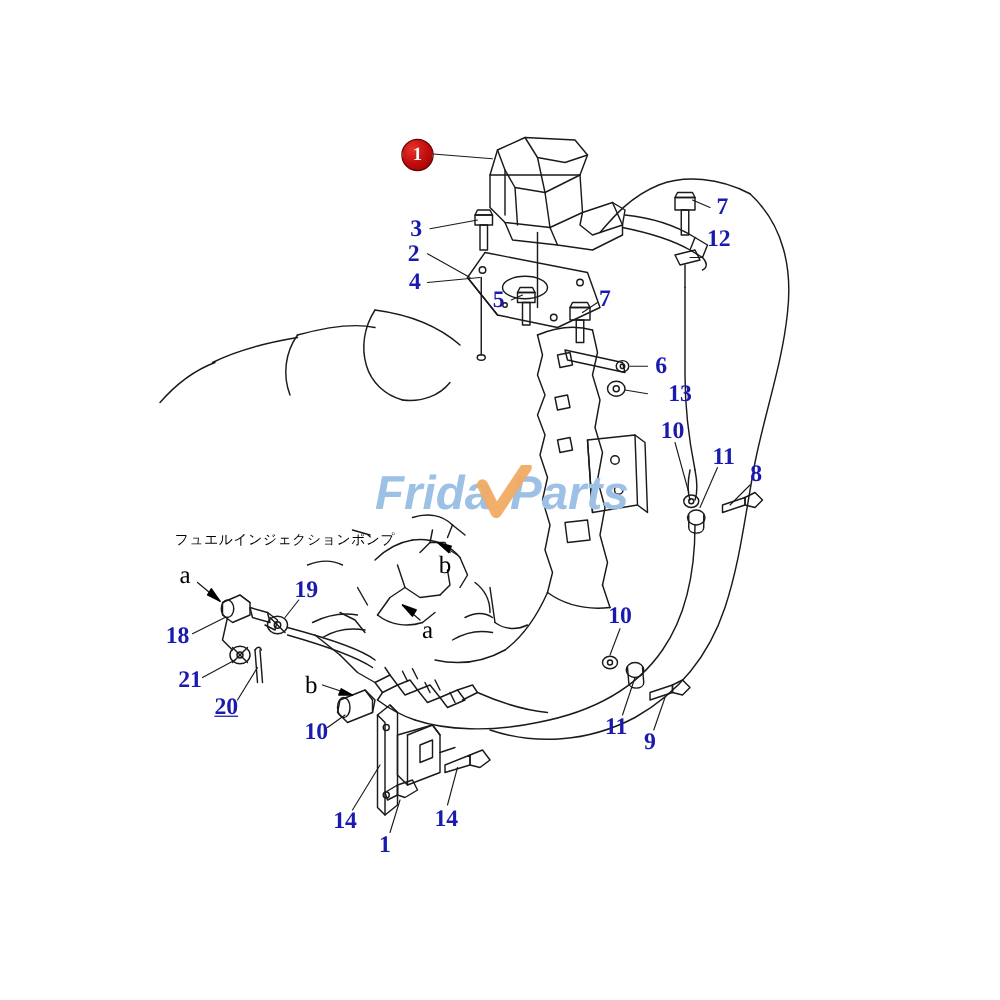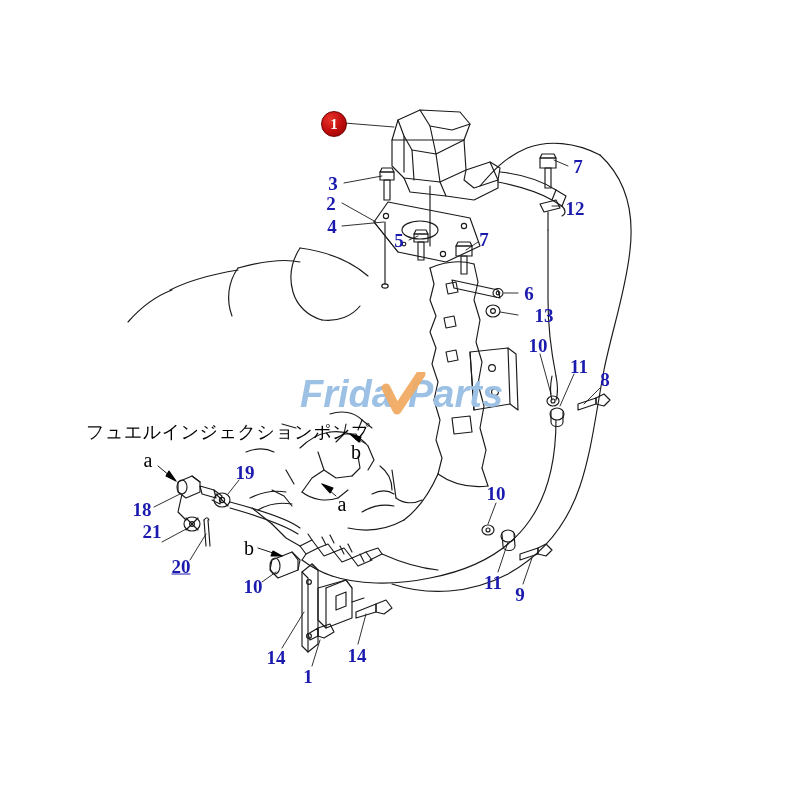--- a/index.html
+++ b/index.html
@@ -7,21 +7,21 @@
        font-family:"Liberation Serif",serif;}
   #stage{position:relative;width:800px;height:800px;background:#fff;}
   #art{position:absolute;left:0;top:0;width:800px;height:800px;}
   .lbl{position:absolute;color:#1a1aae;font-family:"Liberation Serif",serif;
        font-weight:bold;font-size:19px;line-height:1;white-space:nowrap;
        transform:translate(-50%,-50%);}
   .mk{position:absolute;color:#000;font-family:"Liberation Serif",serif;
       font-style:normal;font-size:20px;line-height:1;white-space:nowrap;
       transform:translate(-50%,-50%);}
   .cap{position:absolute;color:#000;white-space:nowrap;transform:translate(-50%,-50%);}
-  .cap.jp{font-family:"DejaVu Sans",sans-serif;font-size:18px;letter-spacing:.5px;}
+  .cap.jp{font-family:"DejaVu Sans",sans-serif;font-size:11px;letter-spacing:.5px;}
   .cap.en{font-family:"DejaVu Sans Mono","Liberation Mono",monospace;font-size:13px;letter-spacing:1.2px;}
   .badge{position:absolute;width:26px;height:26px;border-radius:50%;
          background:radial-gradient(circle at 34% 30%, #e8322a 0%, #c00d0d 52%, #8e0202 100%);
          border:1px solid #6d0000;box-sizing:border-box;
          transform:translate(-50%,-50%);
          display:flex;align-items:center;justify-content:center;
          color:#fff;font-family:"Liberation Serif",serif;font-weight:bold;font-size:15px;}
   #wm{position:absolute;left:300px;top:372px;width:226px;height:46px;
       transform:translate(0,0);}
 </style>
@@ -304,32 +304,32 @@
   <div class="badge" style="left:334px;top:124px;">1</div>
 
   <div class="cap jp" style="left:228px;top:432px;">フュエルインジェクションポンプ</div>
 
   <div class="lbl" style="left:333px;top:183px;">3</div>
   <div class="lbl" style="left:331px;top:203px;">2</div>
   <div class="lbl" style="left:332px;top:226px;">4</div>
   <div class="lbl" style="left:399px;top:240px;">5</div>
   <div class="lbl" style="left:484px;top:239px;">7</div>
   <div class="lbl" style="left:578px;top:166px;">7</div>
-  <div class="lbl" style="left:575px;top:208px;">12</div>
+  <div class="lbl" style="left:575px;top:191px;">12</div>
   <div class="lbl" style="left:529px;top:293px;">6</div>
   <div class="lbl" style="left:531px;top:315px;margin-left:13px;">13</div>
   <div class="lbl" style="left:538px;top:345px;">10</div>
   <div class="lbl" style="left:579px;top:366px;">11</div>
   <div class="lbl" style="left:605px;top:379px;">8</div>
   <div class="lbl" style="left:496px;top:493px;">10</div>
   <div class="lbl" style="left:493px;top:582px;">11</div>
   <div class="lbl" style="left:520px;top:594px;">9</div>
   <div class="lbl" style="left:245px;top:472px;">19</div>
   <div class="lbl" style="left:142px;top:509px;text-align:right;">18</div>
-  <div class="lbl" style="left:152px;top:531px;">21</div>
+  <div class="lbl" style="left:152px;top:544px;">21</div>
   <div class="lbl" style="left:181px;top:566px;text-decoration:underline;">20</div>
   <div class="lbl" style="left:253px;top:586px;">10</div>
   <div class="lbl" style="left:276px;top:657px;text-align:right;">14</div>
   <div class="lbl" style="left:308px;top:676px;">1</div>
   <div class="lbl" style="left:357px;top:655px;">14</div>
 
   <div class="mk" style="left:148px;top:460px;">a</div>
   <div class="mk" style="left:356px;top:452px;">b</div>
   <div class="mk" style="left:342px;top:504px;">a</div>
   <div class="mk" style="left:249px;top:548px;">b</div>

